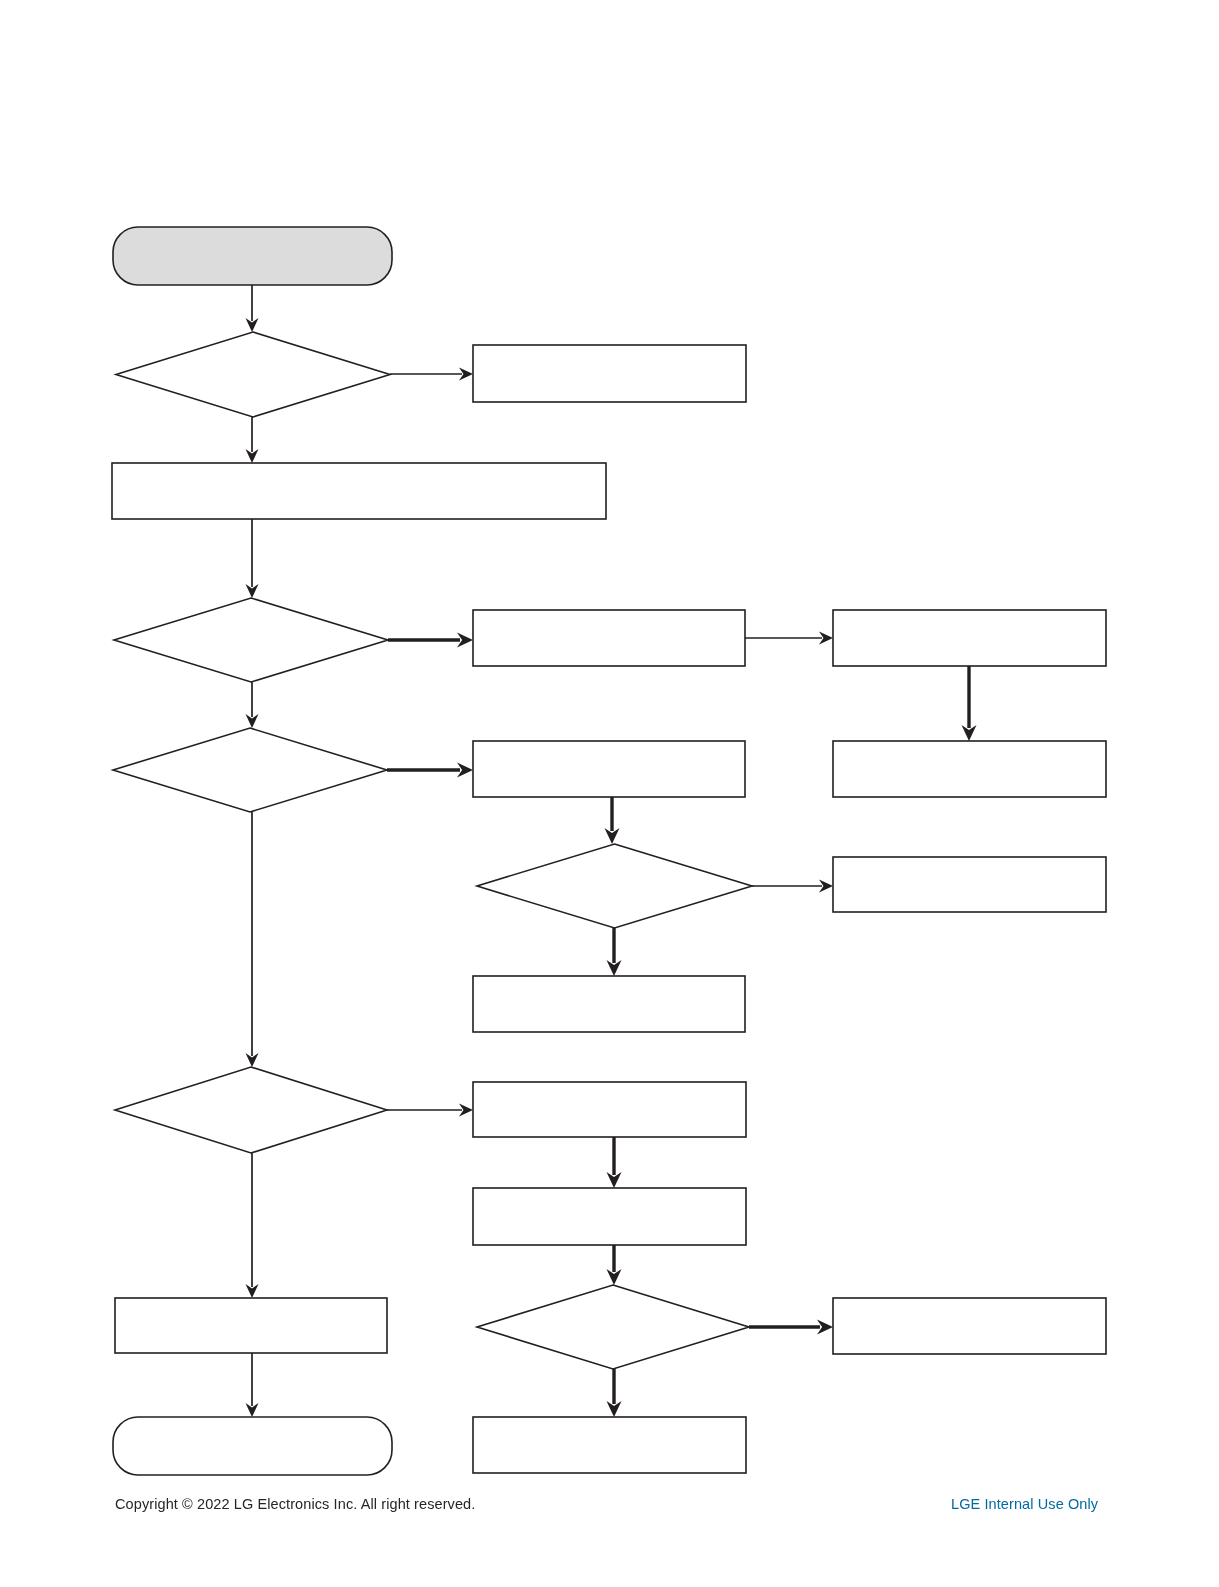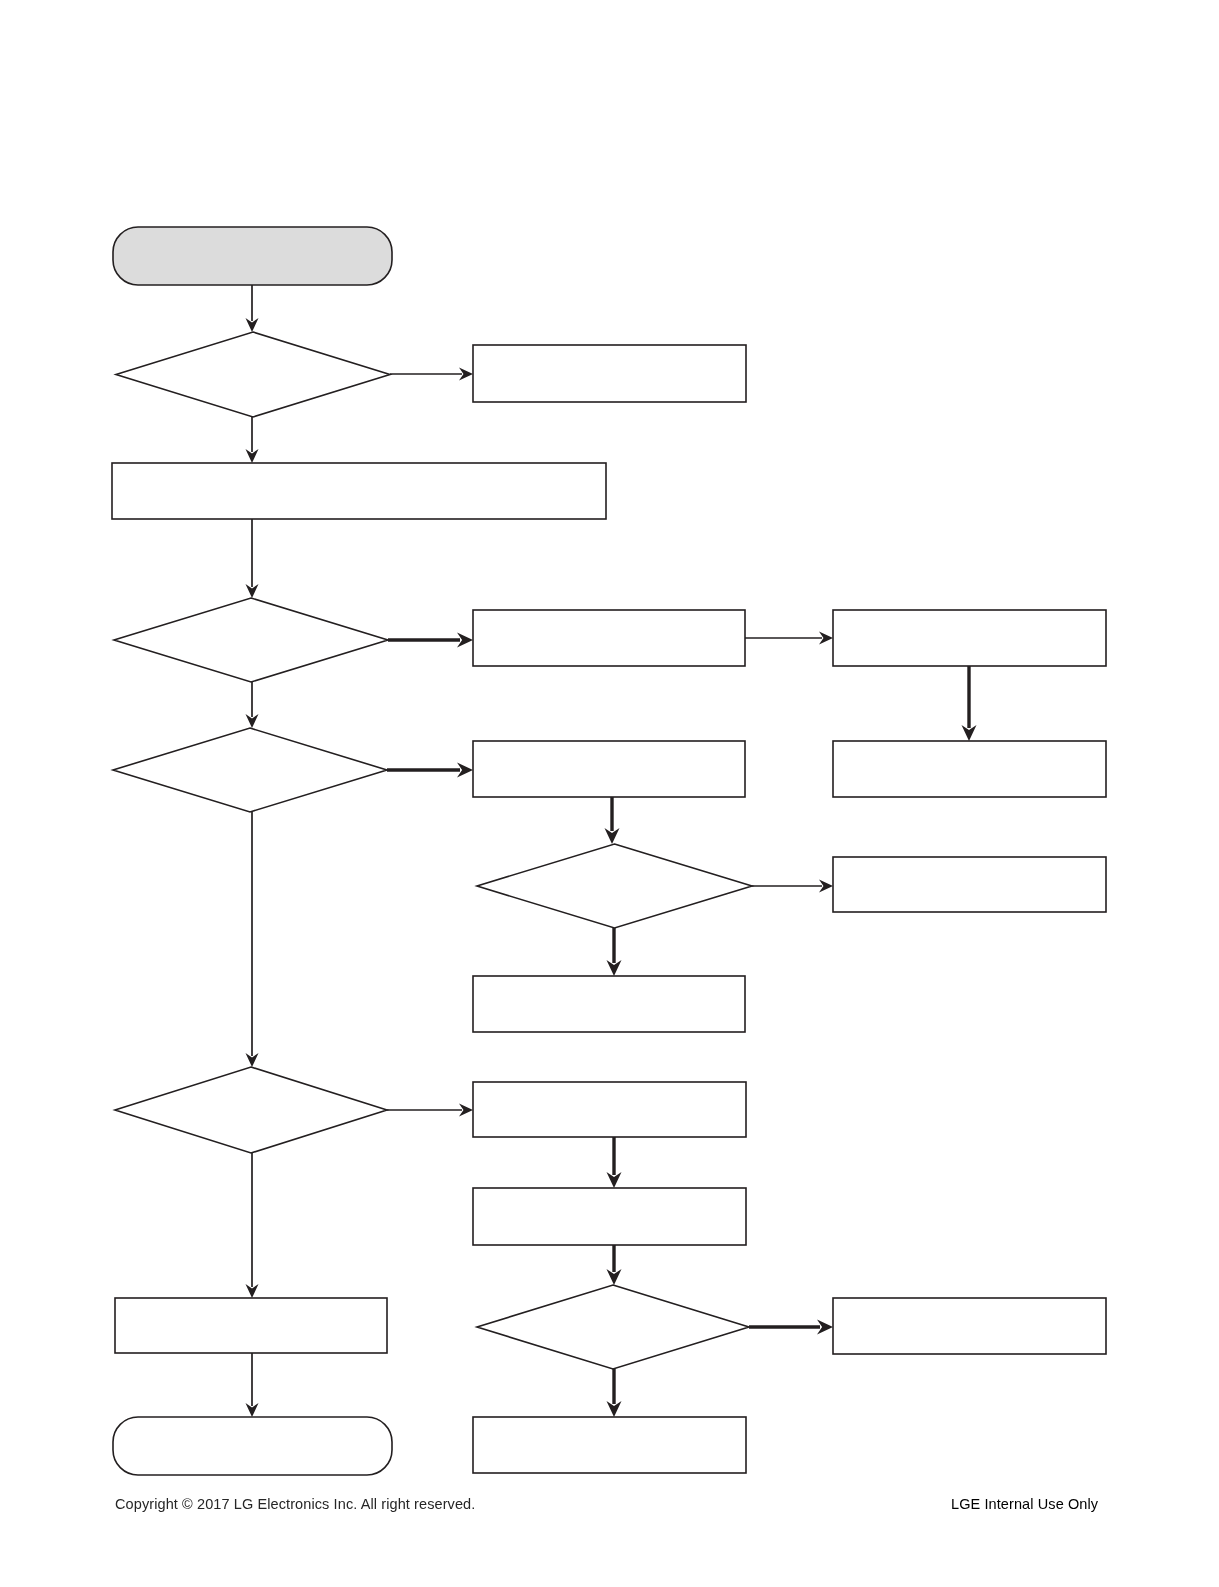--- a/index.html
+++ b/index.html
@@ -30,21 +30,21 @@
     color: #262626;
     letter-spacing: 0.1px;
     white-space: nowrap;
   }
   .footer-right {
     position: absolute;
     left: 951px;
     top: 1494px;
     font-size: 14.5px;
     line-height: 21.5px;
-    color: #000000;
+    color: #0369a1;
     letter-spacing: 0.1px;
     white-space: nowrap;
   }
 </style>
 </head>
 <body>
 
 <div class="page">
 
   <svg id="flow-svg" class="flow-svg" width="1219" height="1587" viewBox="0 0 1219 1587" xmlns="http://www.w3.org/2000/svg">
@@ -145,18 +145,18 @@
         <line x1="252" y1="1153" x2="252" y2="1287" stroke="#231f20" stroke-width="1.7" stroke-linecap="butt"></line>
         <polygon points="252,1298 245.5,1284 252,1288.48 258.5,1284" fill="#231f20"></polygon>
       </g>
       <g>
         <line x1="252" y1="1353" x2="252" y2="1406" stroke="#231f20" stroke-width="1.7" stroke-linecap="butt"></line>
         <polygon points="252,1417 245.5,1403 252,1407.48 258.5,1403" fill="#231f20"></polygon>
       </g>
     </svg>
 
   <div class="footer-left">
-    <div>Copyright © 2017 LG Electronics Inc. All right reserved.</div>
+    <div>Copyright © 2022 LG Electronics Inc. All right reserved.</div>
   </div>
 
   <div class="footer-right">LGE Internal Use Only</div>
 
 </div>
 
 </body></html>

